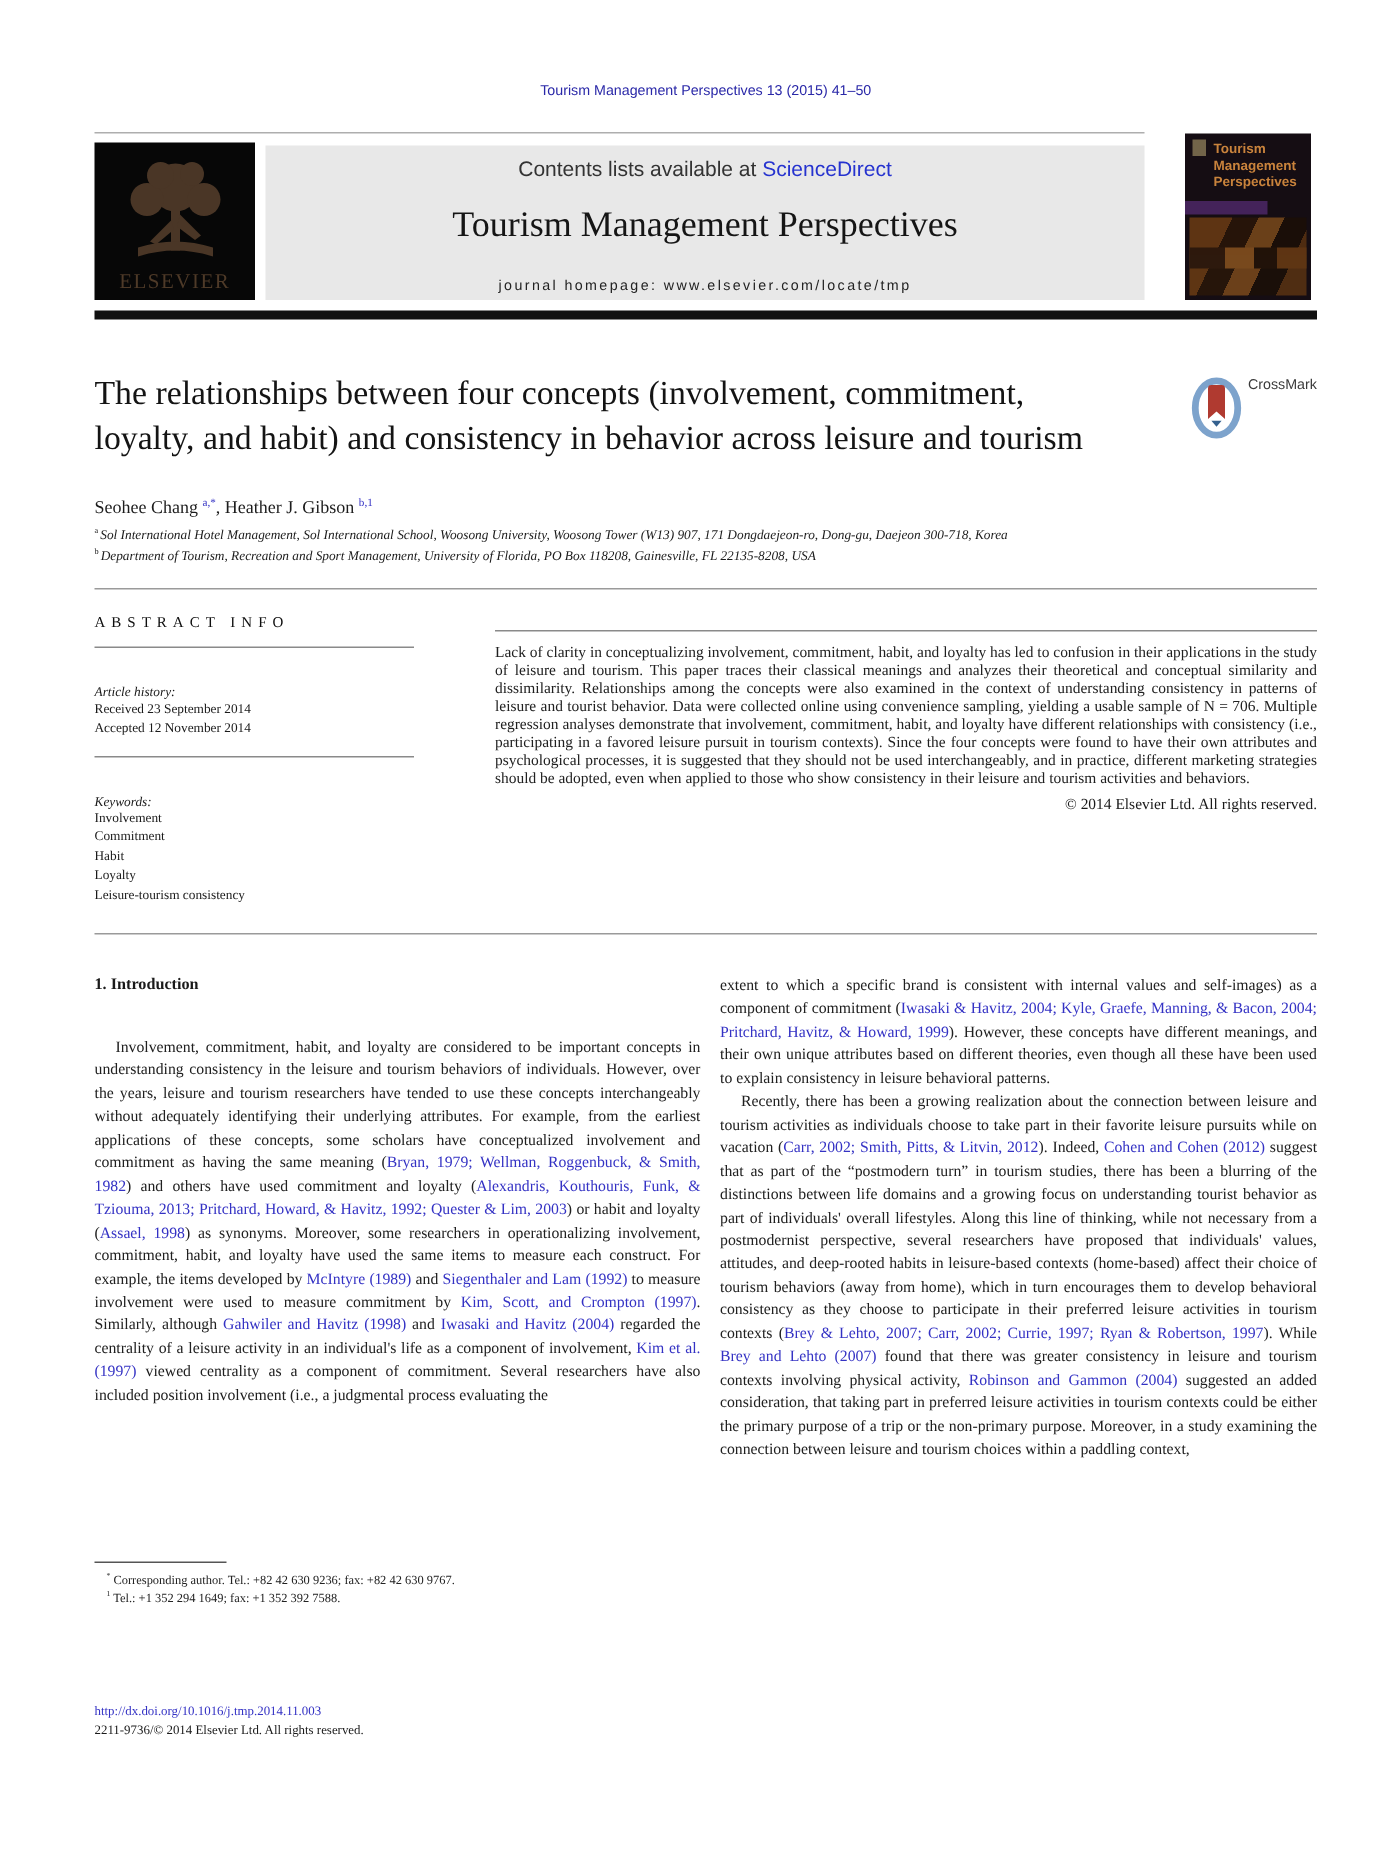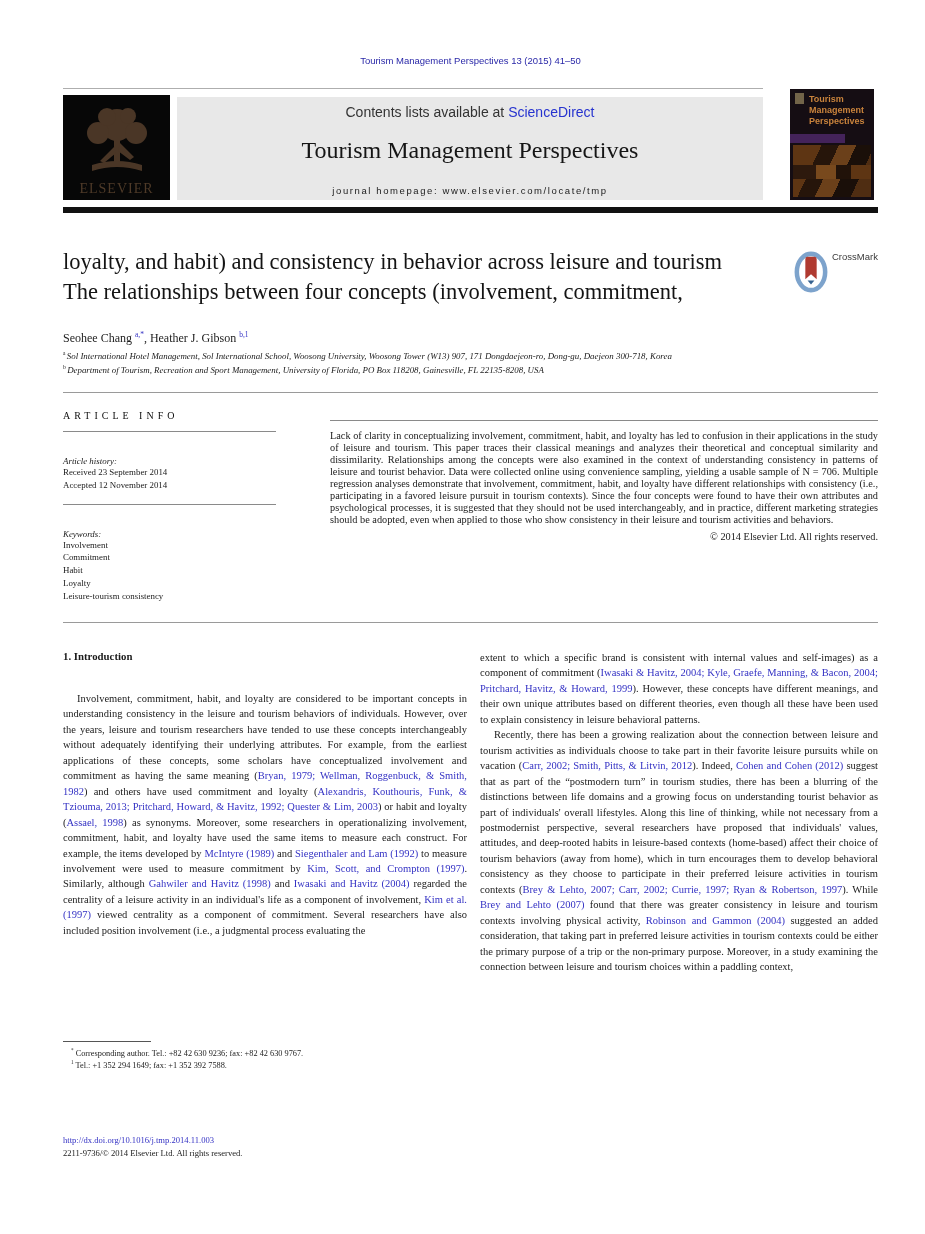--- a/index.html
+++ b/index.html
@@ -124,22 +124,22 @@
   <div class="cover">
     <div class="cover-emblem"></div>
     <div class="cover-title">Tourism Management Perspectives</div>
     <div class="cover-band"></div>
     <div class="cover-collage"></div>
   </div>
 
   <div class="black-bar"></div>
 
   <div class="title-block">
+    <div>The relationships between four concepts (involvement, commitment,</div>
     <div>loyalty, and habit) and consistency in behavior across leisure and tourism</div>
-    <div>The relationships between four concepts (involvement, commitment,</div>
   </div>
 
   <div class="crossmark">
     <svg class="cm-svg" width="34" height="42" viewBox="0 0 60 74">
       <ellipse cx="30" cy="37" rx="25" ry="32" fill="#ffffff" stroke="#7da3cc" stroke-width="8"></ellipse>
       <path d="M20 14 q0 -4 4 -4 h12 q4 0 4 4 v36 l-10 -9 -10 9 z" fill="#b03a30"></path>
       <path d="M24 52 l6 7 6 -7 z" fill="#35618f"></path>
     </svg>
     <span class="crossmark-label">CrossMark</span>
   </div>
@@ -147,21 +147,21 @@
   <div class="authors"><span>Seohee Chang </span><span class="rs-suplink">a,*</span><span>, Heather J. Gibson </span><span class="rs-suplink">b,1</span></div>
   <div class="affiliations">
     <div><span class="rs-sup">a </span><span class="rs-i">Sol International Hotel Management, Sol International School, Woosong University, Woosong Tower (W13) 907, 171 Dongdaejeon-ro, Dong-gu, Daejeon 300-718, Korea</span></div>
     <div><span class="rs-sup">b </span><span class="rs-i">Department of Tourism, Recreation and Sport Management, University of Florida, PO Box 118208, Gainesville, FL 22135-8208, USA</span></div>
   </div>
 
   <div class="rule rule-aff"></div>
 
   <div class="info-abs">
     <div class="info-col">
-      <div class="sec-head">ARTICLE INFO</div>
+      <div class="sec-head">ABSTRACT INFO</div>
       <div class="head-rule"></div>
       <div class="info-label">Article history:</div>
       <div class="info-line">Received 23 September 2014</div>
       <div class="info-line">Accepted 12 November 2014</div>
       <div class="info-divider"></div>
       <div class="info-label">Keywords:</div>
       <div class="info-line">Involvement</div>
       <div class="info-line">Commitment</div>
       <div class="info-line">Habit</div>
       <div class="info-line">Loyalty</div>

